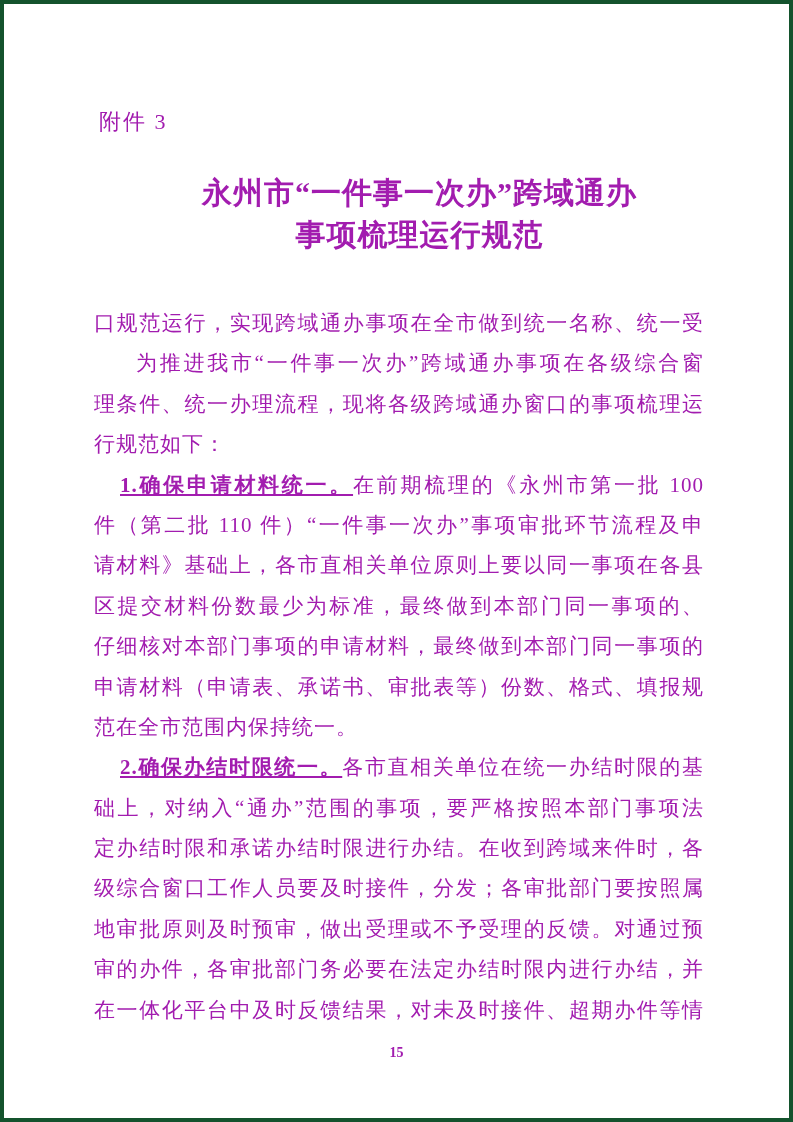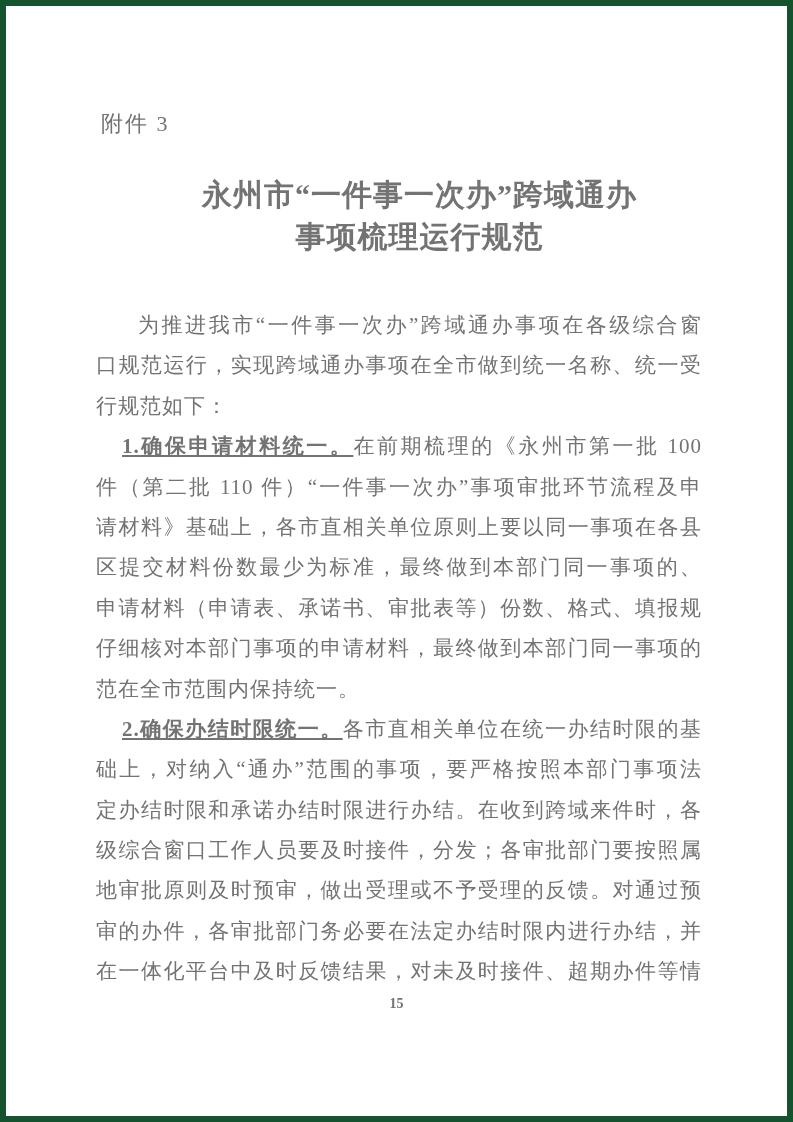--- a/index.html
+++ b/index.html
@@ -7,24 +7,24 @@
     padding: 0;
     background: #ffffff;
   }
   .page {
     position: relative;
     width: 793px;
     height: 1122px;
     margin: 0 auto;
     background: #ffffff;
     box-sizing: border-box;
-    border: 6px solid #14532d;
+    border: 4px solid #14532d;
     overflow: hidden;
     font-family: "Liberation Serif", "DejaVu Serif", serif;
-    color: #737373;
+    color: #a21caf;
   }
   .attachment {
     margin: 103px 0 0 95px;
     font-size: 22px;
     line-height: 30px;
     letter-spacing: 2px;
   }
   .title {
     margin: 35px 0 0 0;
     text-align: center;
@@ -53,48 +53,49 @@
     text-align: justify;
     text-align-last: justify;
   }
   .line.indent-plain { text-indent: 42px; }
   .line.indent-numbered { text-indent: 26px; }
   .seg.bold {
     font-weight: bold;
     text-decoration: underline;
   }
   .page-num {
-    margin-top: 4px;
+    margin-top: 15px;
     text-align: center;
     font-size: 14px;
     font-weight: bold;
     font-family: "Liberation Serif", "DejaVu Serif", serif;
   }
 </style>
 </head>
 <body>
 
 <div class="page">
   <div class="attachment">附件 3</div>
 
   <h1 class="title">
     <span class="title-line">永州市“一件事一次办”跨域通办</span>
     <span class="title-line">事项梳理运行规范</span>
   </h1>
 
   <div class="body">
+      <div class="line j"><span class="seg">口规范运行，实现跨域通办事项在全市做到统一名称、统一受</span></div>
       <div class="line j indent-plain"><span class="seg">为推进我市“一件事一次办”跨域通办事项在各级综合窗</span></div>
-      <div class="line j"><span class="seg">口规范运行，实现跨域通办事项在全市做到统一名称、统一受</span></div>
+      <div class="line j"><span class="seg">理条件、统一办理流程，现将各级跨域通办窗口的事项梳理运</span></div>
       <div class="line"><span class="seg">行规范如下：</span></div>
       <div class="line j indent-numbered"><span class="seg bold">1.确保申请材料统一。</span><span class="seg">在前期梳理的《永州市第一批 100</span></div>
       <div class="line j"><span class="seg">件（第二批 110 件）“一件事一次办”事项审批环节流程及申</span></div>
       <div class="line j"><span class="seg">请材料》基础上，各市直相关单位原则上要以同一事项在各县</span></div>
       <div class="line j"><span class="seg">区提交材料份数最少为标准，最终做到本部门同一事项的、</span></div>
+      <div class="line j"><span class="seg">仔细核对本部门事项的申请材料，最终做到本部门同一事项的</span></div>
       <div class="line j"><span class="seg">申请材料（申请表、承诺书、审批表等）份数、格式、填报规</span></div>
-      <div class="line j"><span class="seg">仔细核对本部门事项的申请材料，最终做到本部门同一事项的</span></div>
       <div class="line"><span class="seg">范在全市范围内保持统一。</span></div>
       <div class="line j indent-numbered"><span class="seg bold">2.确保办结时限统一。</span><span class="seg">各市直相关单位在统一办结时限的基</span></div>
       <div class="line j"><span class="seg">础上，对纳入“通办”范围的事项，要严格按照本部门事项法</span></div>
       <div class="line j"><span class="seg">定办结时限和承诺办结时限进行办结。在收到跨域来件时，各</span></div>
       <div class="line j"><span class="seg">级综合窗口工作人员要及时接件，分发；各审批部门要按照属</span></div>
       <div class="line j"><span class="seg">地审批原则及时预审，做出受理或不予受理的反馈。对通过预</span></div>
       <div class="line j"><span class="seg">审的办件，各审批部门务必要在法定办结时限内进行办结，并</span></div>
       <div class="line j"><span class="seg">在一体化平台中及时反馈结果，对未及时接件、超期办件等情</span></div>
     </div>
 

